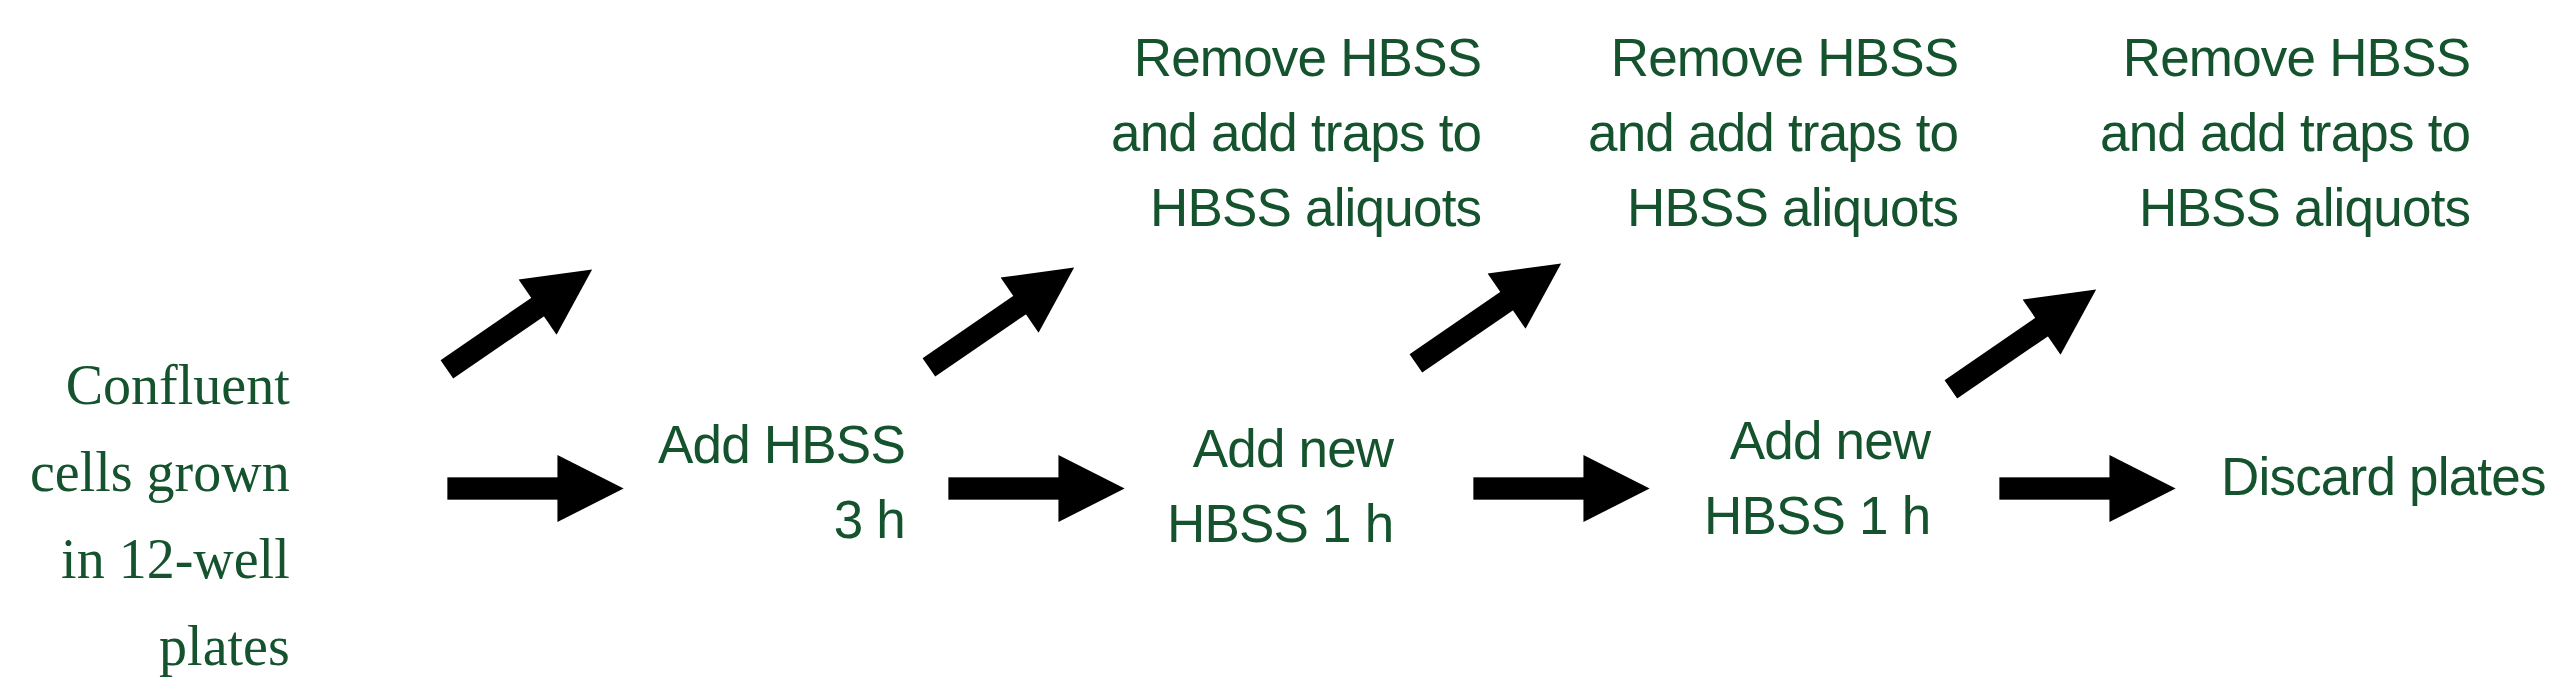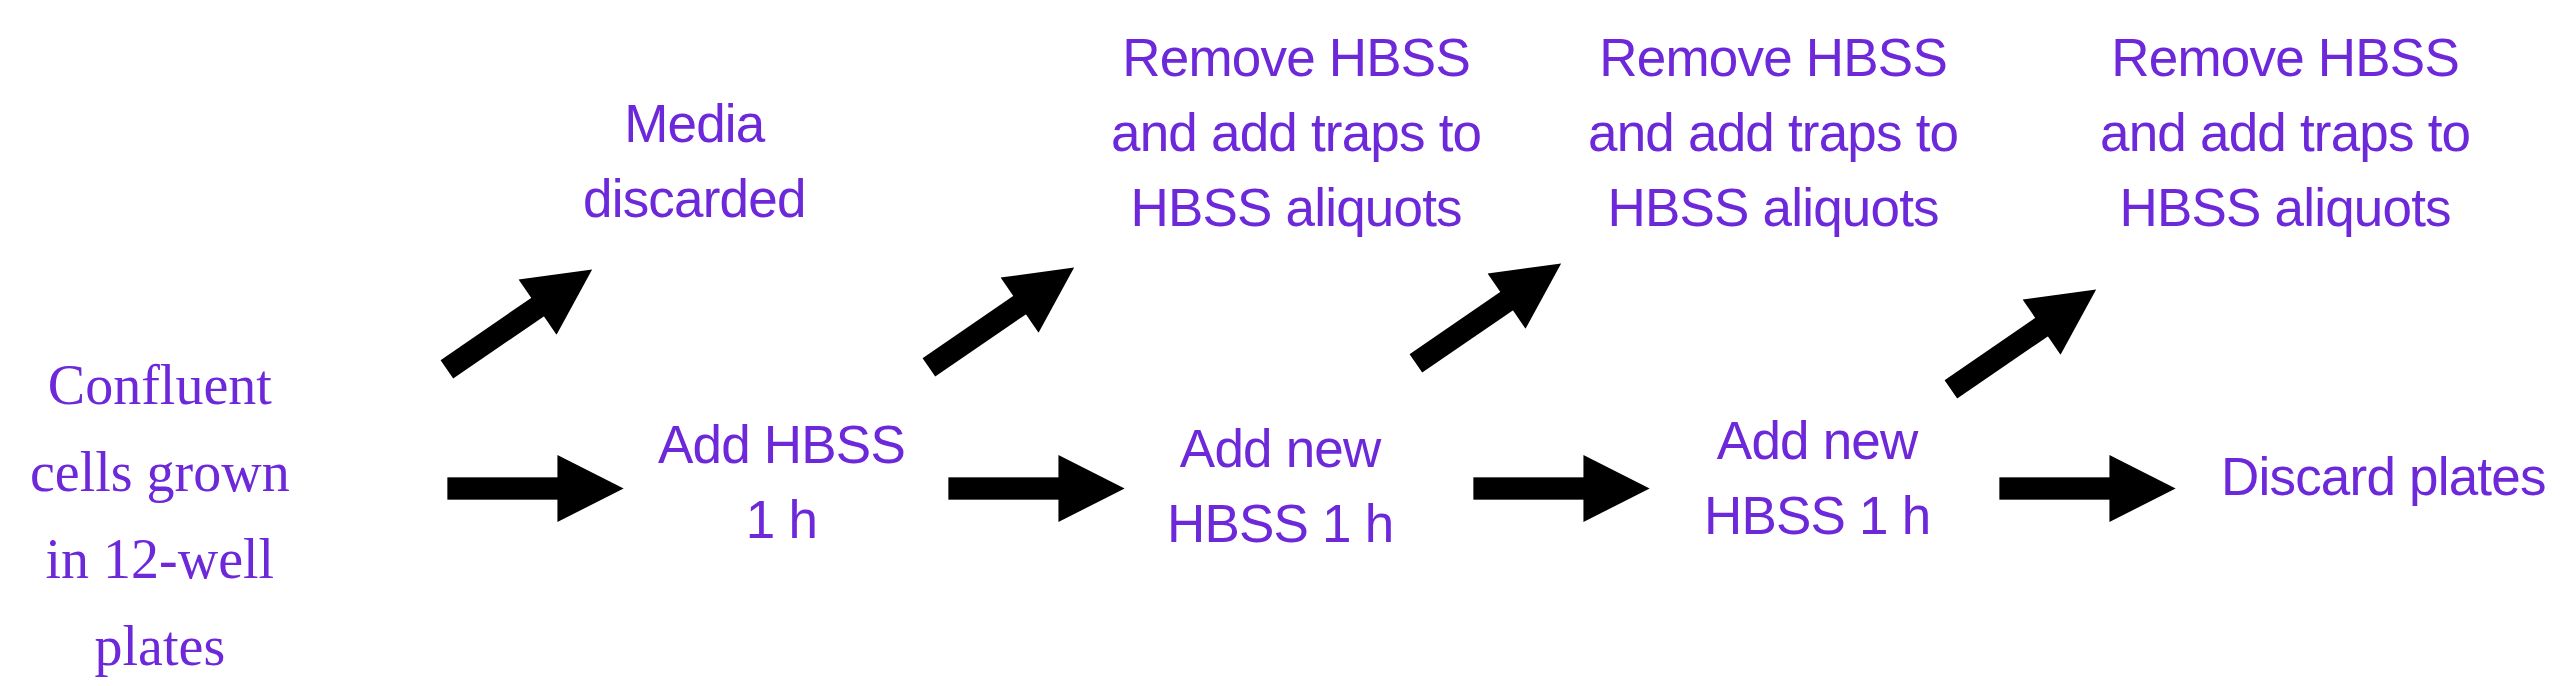--- a/index.html
+++ b/index.html
@@ -11,22 +11,22 @@
     position: relative;
     width: 2576px;
     height: 686px;
     background: #ffffff;
     overflow: hidden;
     color: #000000;
   }
   .label {
     position: absolute;
     white-space: pre-line;
-    color: #6d28d9;
-    text-align: center;
+    color: #14532d;
+    text-align: right;
   }
   .sans {
     font-family: "Liberation Sans", "DejaVu Sans", sans-serif;
     font-size: 53px;
     line-height: 75px;
     letter-spacing: -0.8px;
   }
   .serif {
     font-family: "Liberation Serif", "DejaVu Serif", serif;
     font-size: 56px;
@@ -53,37 +53,35 @@
 </head>
 <body>
 
 <div class="canvas" style="background: rgb(255, 255, 255); color: rgb(0, 0, 0);">
 
   <div class="label serif" style="left:30px; top:342px;">Confluent
 cells grown
 in 12-well
 plates</div>
 
-  <div class="label sans" style="left:583px; top:86px;">Media
-discarded</div>
 
   <div class="label sans" style="left:1111px; top:20px;">Remove HBSS
 and add traps to
 HBSS aliquots</div>
 
   <div class="label sans" style="left:1588px; top:20px;">Remove HBSS
 and add traps to
 HBSS aliquots</div>
 
   <div class="label sans" style="left:2100px; top:20px;">Remove HBSS
 and add traps to
 HBSS aliquots</div>
 
   <div class="label sans" style="left:658px; top:407px;">Add HBSS
-1 h</div>
+3 h</div>
 
   <div class="label sans" style="left:1167px; top:411px;">Add new
 HBSS 1 h</div>
 
   <div class="label sans" style="left:1704px; top:403px;">Add new
 HBSS 1 h</div>
 
   <div class="label sans" style="left:2221px; top:439px;">Discard plates</div>
 
   <div class="arrow" style="left:447px; top:455px;">

